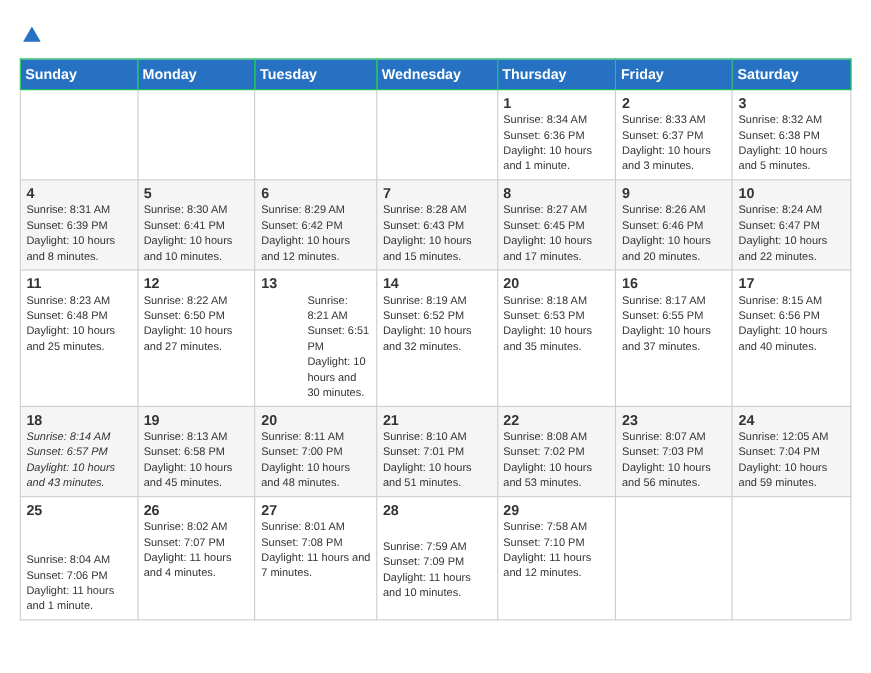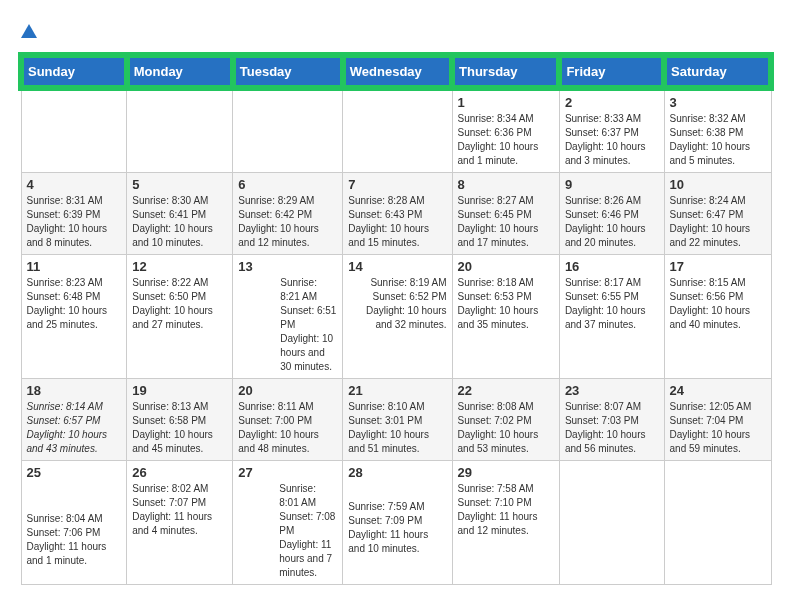--- a/index.html
+++ b/index.html
@@ -57,21 +57,21 @@
       border-collapse: collapse;
       margin-top: 8px;
     }
     .calendar-table th {
       background-color: #2671c2;
       color: #fff;
       font-size: 13px;
       font-weight: bold;
       padding: 6px 4px;
       text-align: left;
-      border: 6px solid #22c55e;
+      border: 1px solid #22c55e;
     }
     .calendar-table td {
       border: 1px solid #ccc;
       vertical-align: top;
       padding: 4px 5px;
       font-size: 10.5px;
       color: #333;
       width: 113px;
       height: 80px;
       background: #fff;
@@ -211,21 +211,21 @@
 Daylight: 10 hours and 27 minutes.</div>
           </td>
           <td>
             <span class="day-num">13</span>
             <div class="day-info" style="white-space: pre-line; margin-left: 42px;">Sunrise: 8:21 AM
 Sunset: 6:51 PM
 Daylight: 10 hours and 30 minutes.</div>
           </td>
           <td>
             <span class="day-num">14</span>
-            <div class="day-info" style="white-space: pre-line; text-align: right;">Sunrise: 8:19 AM
+            <div class="day-info" style="white-space: pre-line;">Sunrise: 8:19 AM
 Sunset: 6:52 PM
 Daylight: 10 hours and 32 minutes.</div>
           </td>
           <td>
             <span class="day-num">20</span>
             <div class="day-info" style="white-space: pre-line;">Sunrise: 8:18 AM
 Sunset: 6:53 PM
 Daylight: 10 hours and 35 minutes.</div>
           </td>
           <td>
@@ -256,21 +256,21 @@
           </td>
           <td>
             <span class="day-num">20</span>
             <div class="day-info" style="white-space: pre-line;">Sunrise: 8:11 AM
 Sunset: 7:00 PM
 Daylight: 10 hours and 48 minutes.</div>
           </td>
           <td>
             <span class="day-num">21</span>
             <div class="day-info" style="white-space: pre-line;">Sunrise: 8:10 AM
-Sunset: 3:01 PM
+Sunset: 7:01 PM
 Daylight: 10 hours and 51 minutes.</div>
           </td>
           <td>
             <span class="day-num">22</span>
             <div class="day-info" style="white-space: pre-line;">Sunrise: 8:08 AM
 Sunset: 7:02 PM
 Daylight: 10 hours and 53 minutes.</div>
           </td>
           <td>
             <span class="day-num">23</span>
@@ -293,21 +293,21 @@
 Daylight: 11 hours and 1 minute.</div>
           </td>
           <td>
             <span class="day-num">26</span>
             <div class="day-info" style="white-space: pre-line;">Sunrise: 8:02 AM
 Sunset: 7:07 PM
 Daylight: 11 hours and 4 minutes.</div>
           </td>
           <td>
             <span class="day-num">27</span>
-            <div class="day-info" style="white-space: pre-line; margin-left: 41px;">Sunrise: 8:01 AM
+            <div class="day-info" style="white-space: pre-line;">Sunrise: 8:01 AM
 Sunset: 7:08 PM
 Daylight: 11 hours and 7 minutes.</div>
           </td>
           <td>
             <span class="day-num">28</span>
             <div class="day-info" style="white-space: pre-line; margin-top: 20px;">Sunrise: 7:59 AM
 Sunset: 7:09 PM
 Daylight: 11 hours and 10 minutes.</div>
           </td>
           <td>

